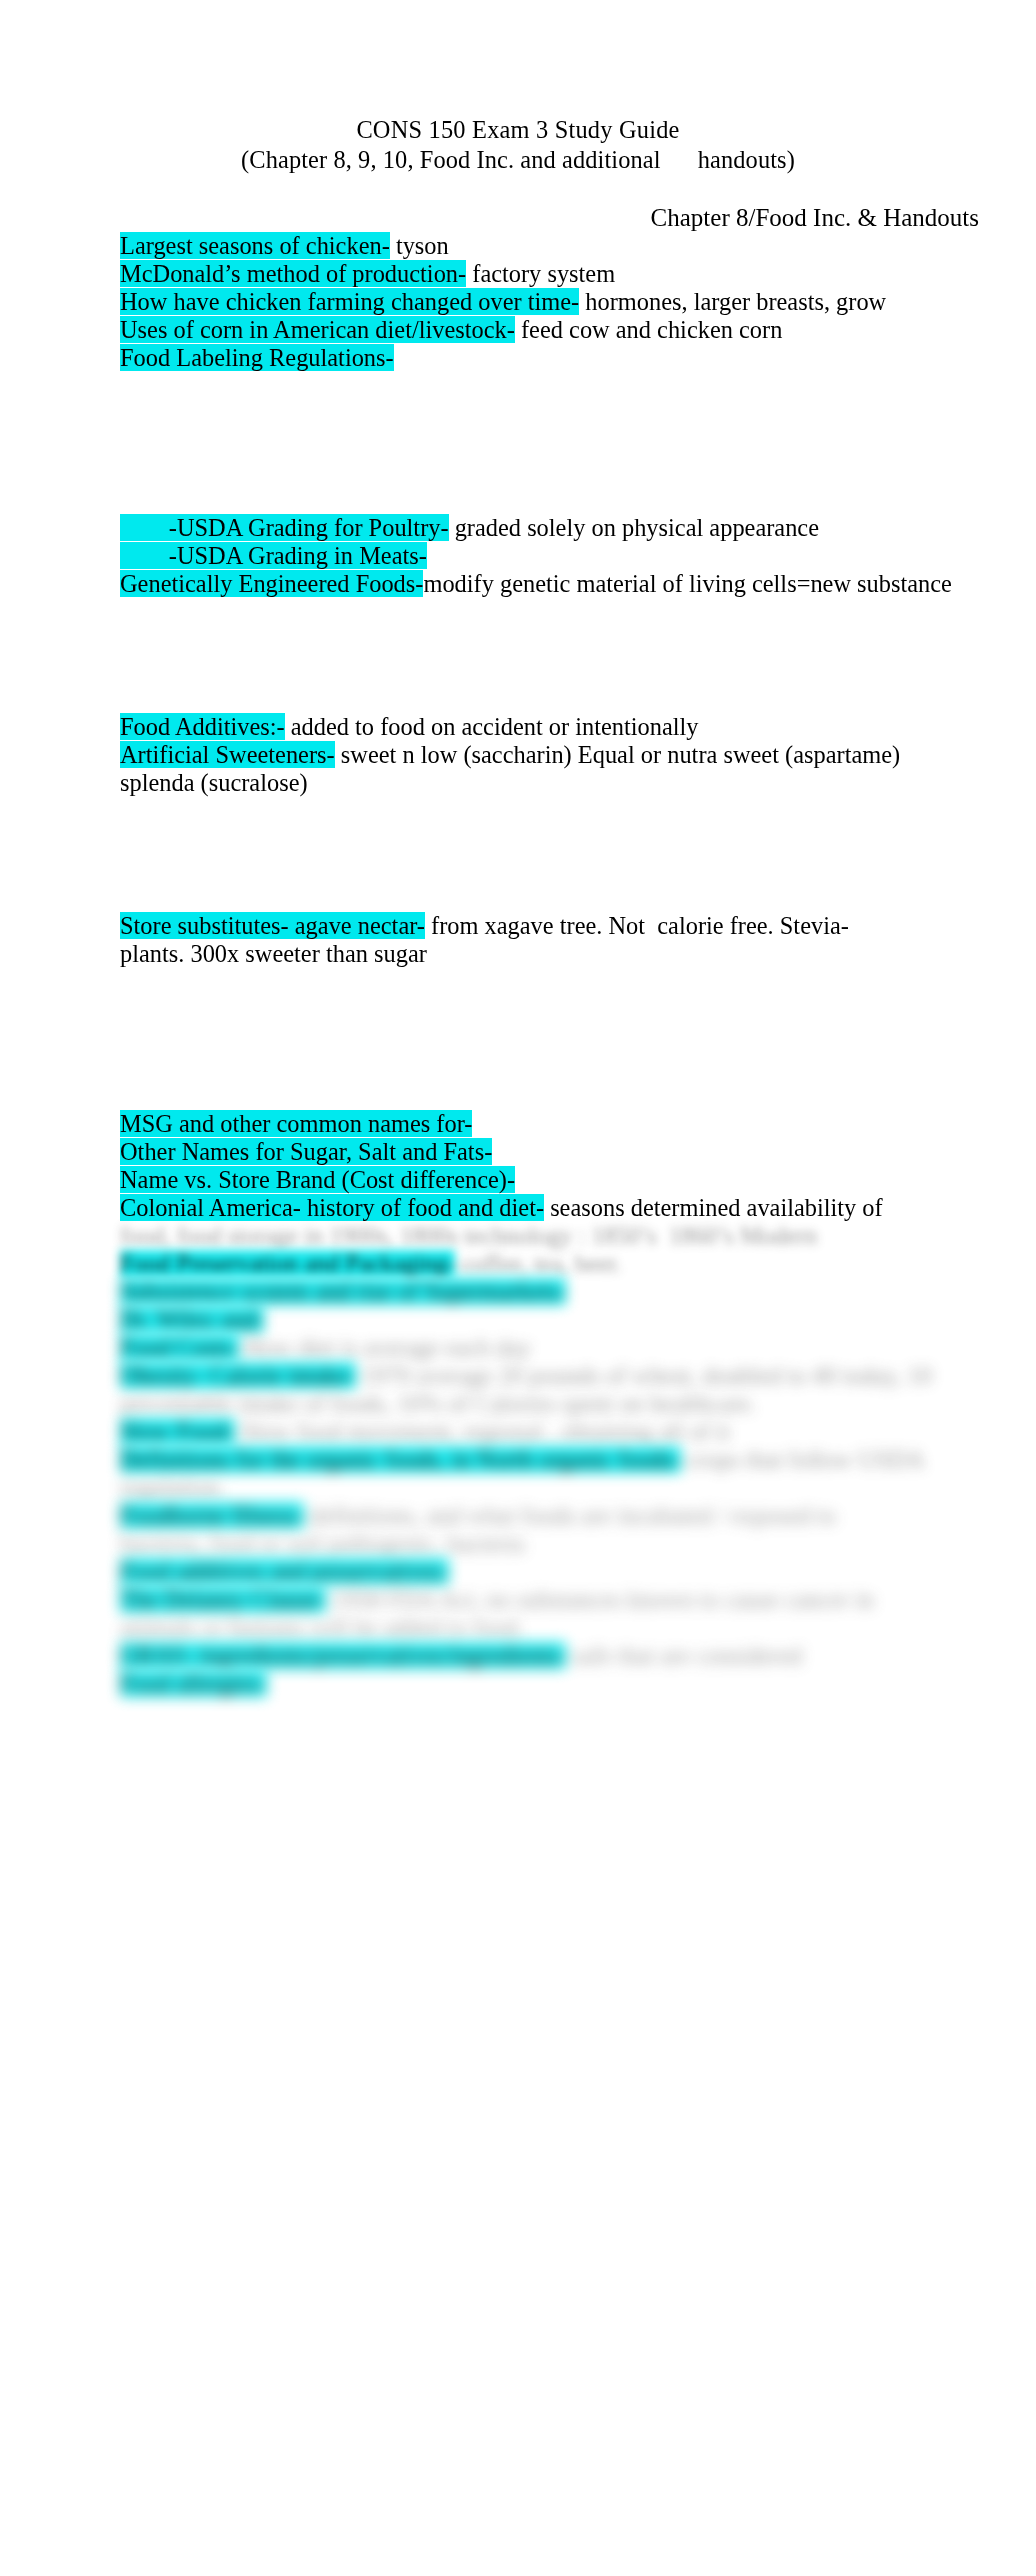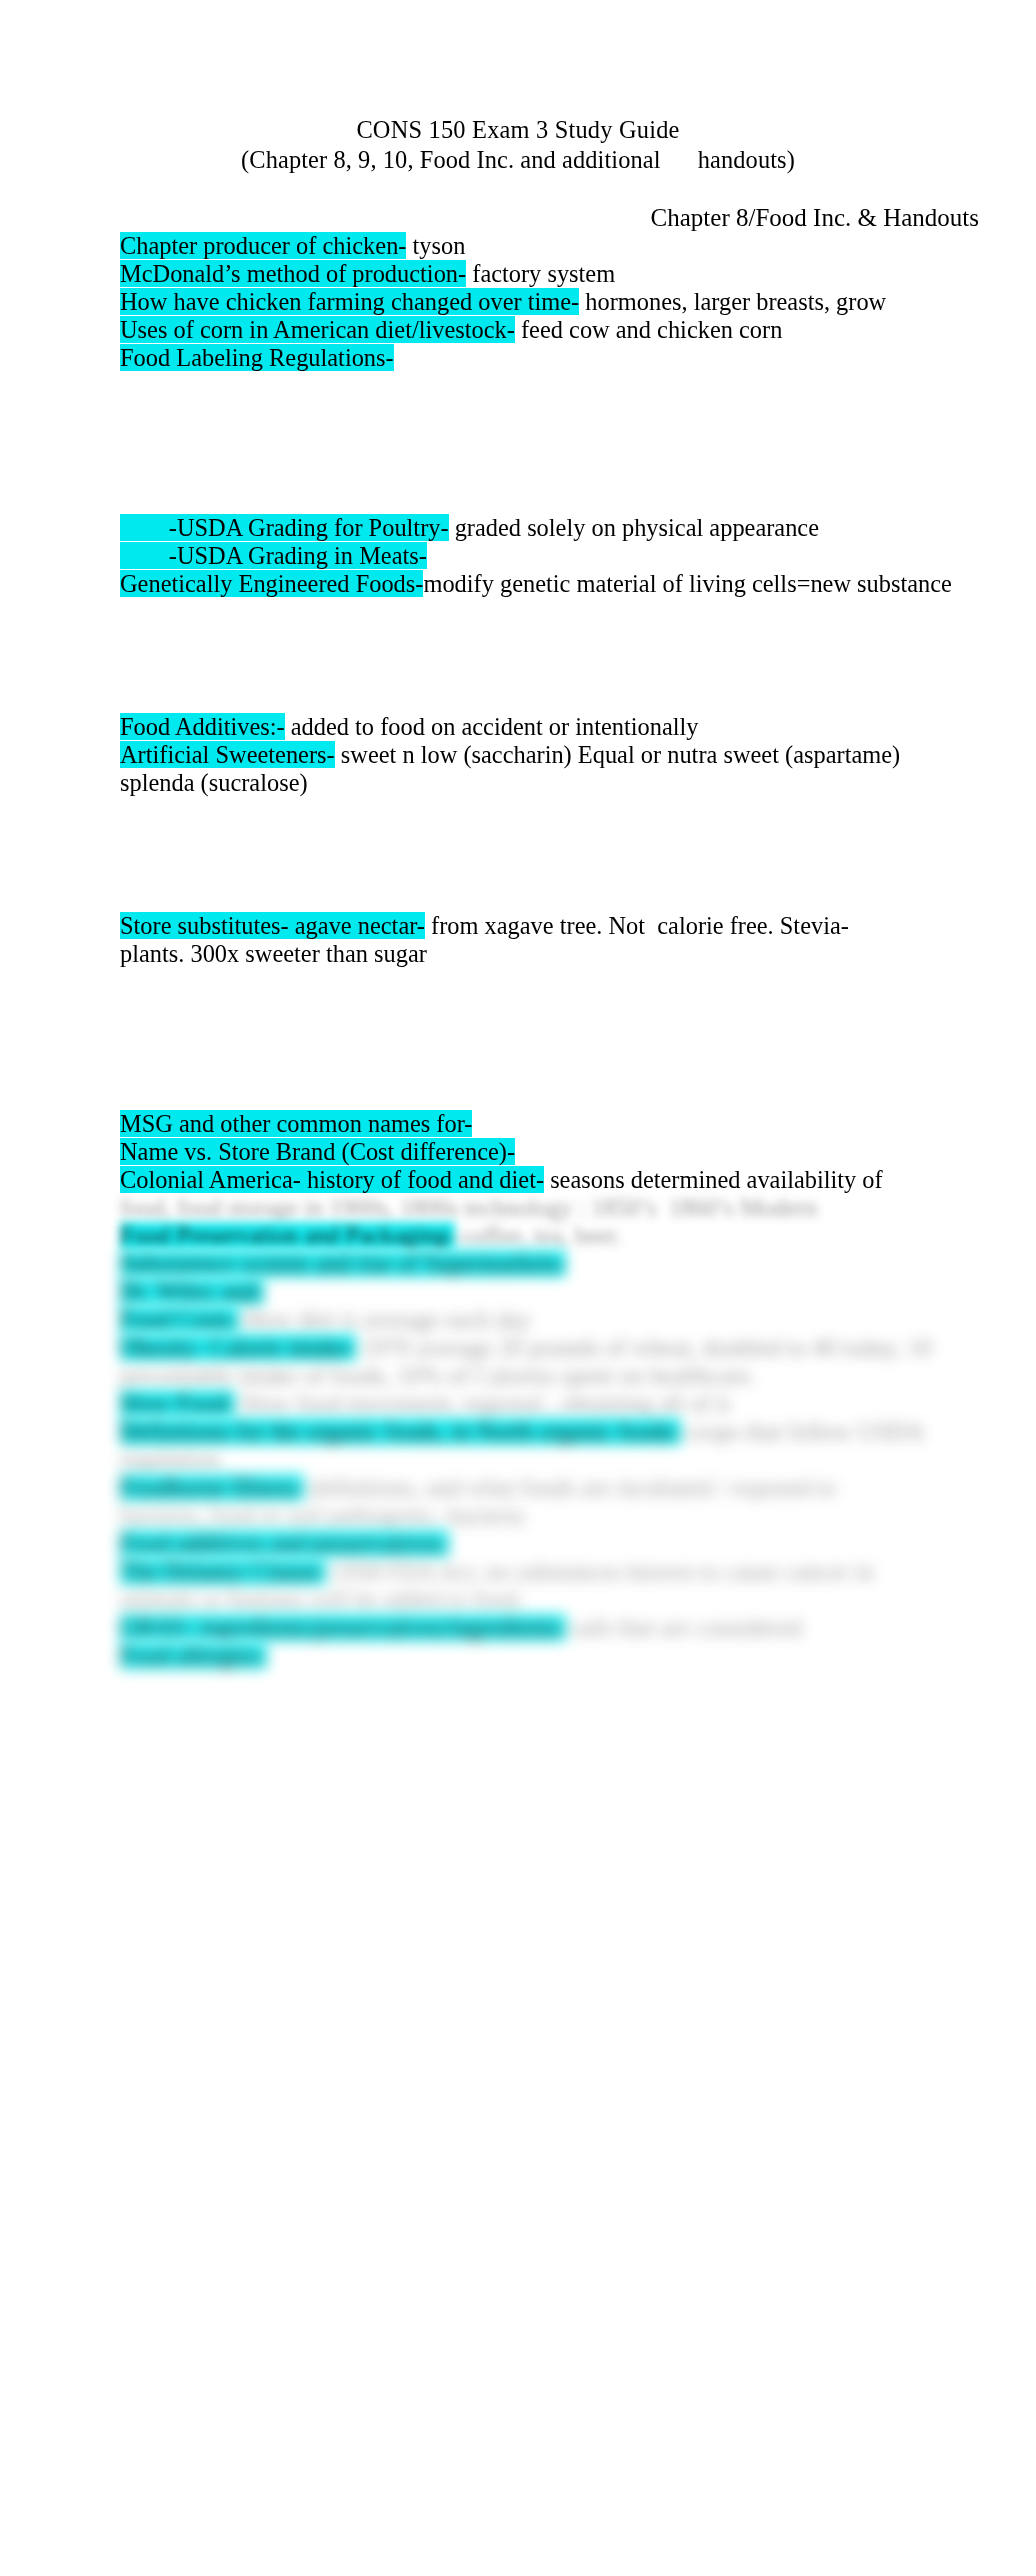--- a/index.html
+++ b/index.html
@@ -108,21 +108,21 @@
   <div class="title-block">
     <span class="title-line-1">CONS 150 Exam 3 Study Guide</span>
     <span class="title-line-2">(Chapter 8, 9, 10, Food Inc. and additional      handouts)</span>
   </div>
 
   <div class="body-region">
 
     <div>
       <span class="line section-heading softglow"><span>Chapter 8/Food Inc. &amp; Handouts</span></span>
 
-      <span class="line softglow"><span class="hl">Chapter producer of chicken-</span><span> tyson</span></span>
+      <span class="line softglow"><span class="hl">Largest seasons of chicken-</span><span> tyson</span></span>
 
       <span class="line softglow"><span class="hl">McDonald’s method of production-</span><span> factory system</span></span>
 
       <span class="line softglow"><span class="hl">How have chicken farming changed over time-</span><span> hormones, larger breasts, grow</span></span>
 
 
       <span class="line softglow"><span class="hl">Uses of corn in American diet/livestock-</span><span> feed cow and chicken corn</span></span>
 
       <span class="line softglow"><span class="hl">Food Labeling Regulations-</span><span></span></span>
     </div>
@@ -153,20 +153,21 @@
       <span class="line softglow"><span class="hl">Store substitutes- agave nectar-</span><span> from xagave tree. Not  calorie free. Stevia-</span></span>
 
       <span class="line softglow"><span>plants. 300x sweeter than sugar</span></span>
     </div>
 
     <div class="gap-lg"></div>
 
     <div>
       <span class="line softglow"><span class="hl">MSG and other common names for-</span><span></span></span>
 
+      <span class="line softglow"><span class="hl">Other Names for Sugar, Salt and Fats-</span><span></span></span>
 
       <span class="line softglow"><span class="hl">Name vs. Store Brand (Cost difference)-</span><span></span></span>
 
       <span class="line softglow"><span class="hl">Colonial America- history of food and diet-</span><span> seasons determined availability of</span></span>
     </div>
 
     <div>
 
       <span class="line blurred"><span class="faded">food, food storage in 1900s, 1800s technology : 1850’s  1860’s Modern</span></span>
 

